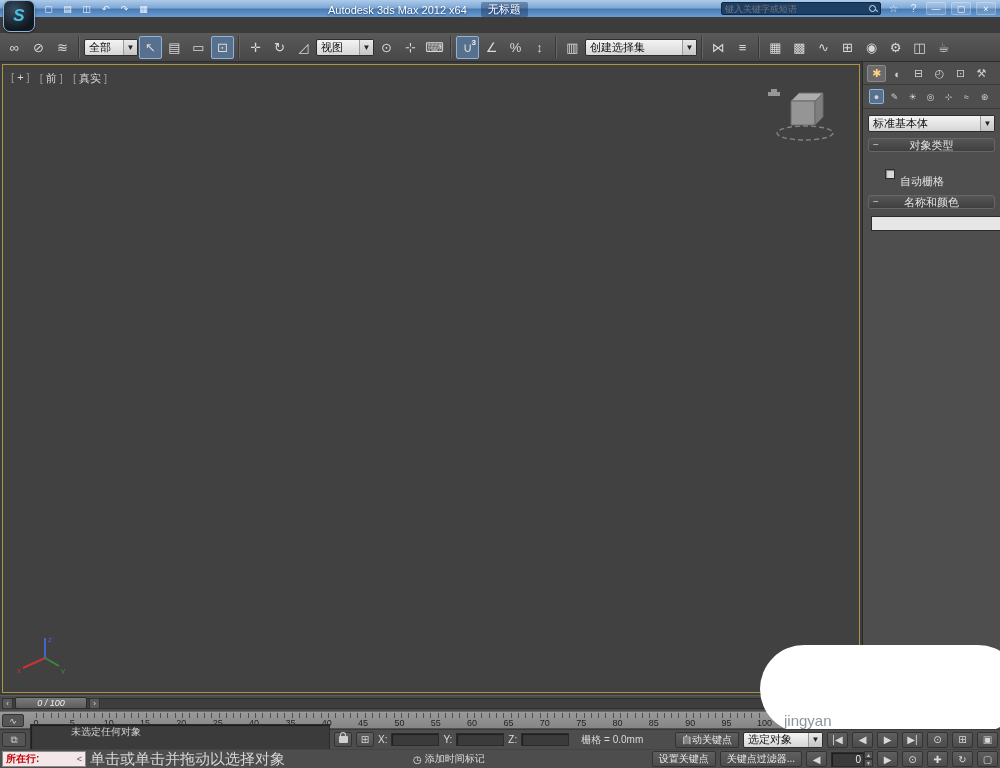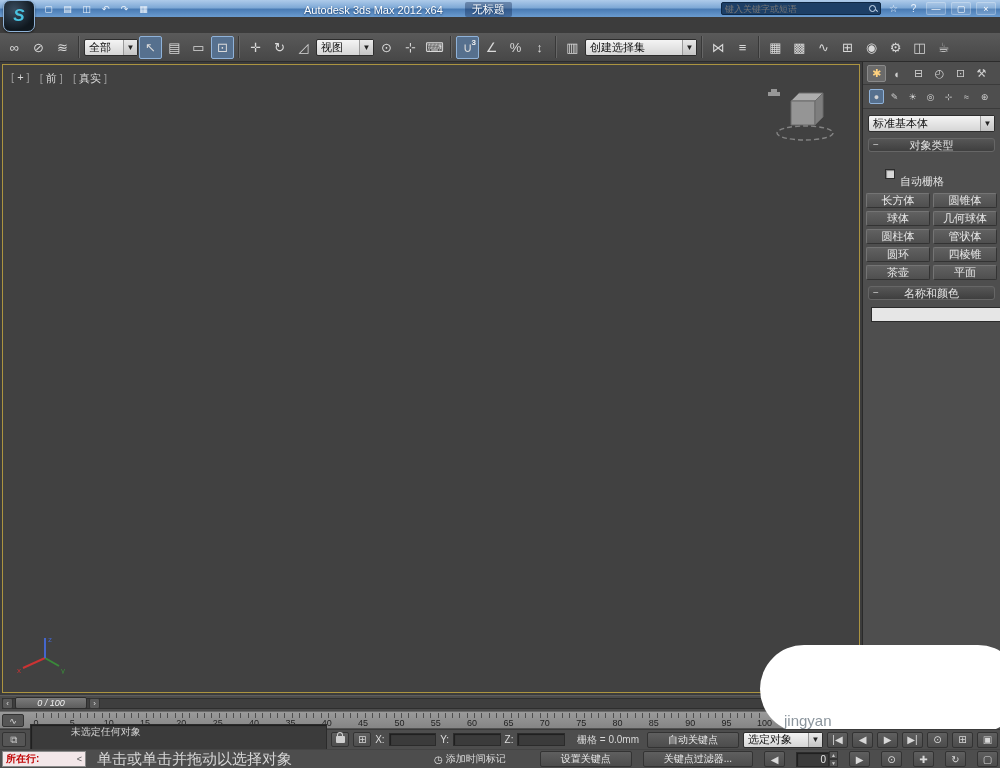--- a/index.html
+++ b/index.html
@@ -5,21 +5,21 @@
   *{margin:0;padding:0;box-sizing:border-box;font-family:"Liberation Sans","DejaVu Sans",sans-serif;}
   html,body{width:1000px;height:768px;overflow:hidden;background:#3c3c3c;}
   .abs{position:absolute;}
   #app{position:relative;width:1000px;height:768px;background:#3c3c3c;overflow:hidden;}
 
   
   #titlebar{left:0;top:0;width:1000px;height:17px;background:linear-gradient(#aecbea, #7fa9d6 45%, #4a7cb5 55%, #6b9cd0);display:flex;align-items:center;color:#fff;z-index:20;}
   #applogo{left:3px;top:0px;width:32px;height:32px;border-radius:7px;background:radial-gradient(circle at 35% 30%, #3a4d60, #10181f 70%);border:1px solid #8fb3d8;z-index:30;display:flex;align-items:center;justify-content:center;color:#49c2e0;font-weight:bold;font-style:italic;font-size:17px;box-shadow:0 1px 2px rgba(0,0,0,.5);}
   .qa{display:flex;align-items:center;margin-left:40px;gap:2px;}
   .qa .qbtn{width:17px;height:14px;font-size:9px;line-height:14px;text-align:center;color:#eef4fb;border-radius:2px;}
-  #titletext{position:absolute;left:304px;top:2px;font-size:11px;color:#fff;text-shadow:0 1px 2px rgba(10,40,80,.8);display:flex;gap:22px;align-items:center;text-align:center;}
+  #titletext{position:absolute;left:328px;top:2px;font-size:11px;color:#fff;text-shadow:0 1px 2px rgba(10,40,80,.8);display:flex;gap:14px;align-items:center;text-align:center;}
   #doctitle{background:rgba(10,30,70,.35);border-radius:2px;padding:0 7px;}
   #infocenter{position:absolute;right:4px;top:2px;display:flex;align-items:center;gap:5px;}
   #searchbox{width:160px;height:13px;background:#1d3f66;border:1px solid #0f2844;border-radius:2px;display:flex;align-items:center;padding:0 3px;}
   #searchbox input{flex:1;background:transparent;border:none;outline:none;color:#cfe0f4;font-size:9px;}
   .lens{width:8px;height:8px;position:relative;}
   .lens:before{content:"";position:absolute;left:0;top:0;width:5px;height:5px;border:1.4px solid #cfe0f4;border-radius:50%;}
   .lens:after{content:"";position:absolute;left:5.5px;top:5.5px;width:3px;height:1.4px;background:#cfe0f4;transform:rotate(45deg);}
   .icb{color:#eaf2fb;font-size:10px;width:15px;text-align:center;}
   .winbtn{width:20px;height:13px;font-size:9px;line-height:12px;text-align:center;color:#fff;background:rgba(255,255,255,.12);border:1px solid rgba(255,255,255,.25);border-radius:2px;}
 
@@ -74,38 +74,38 @@
 
   
   #trackbar{left:0;top:711px;width:862px;height:18px;background:linear-gradient(#9a9a9a,#858585);border-top:1px solid #6a6a6a;border-bottom:1px solid #515151;z-index:1;}
   #tbminibtn{position:absolute;left:2px;top:2px;width:22px;height:13px;background:#565656;border:1px solid #333;color:#ddd;font-size:9px;text-align:center;line-height:12px;border-radius:2px;}
   #tbticks{position:absolute;left:36px;top:1px;width:730px;height:5px;background:repeating-linear-gradient(to right,#4f4f4f 0 1px,transparent 1px 7.3px);}
   #tbnums{position:absolute;left:30px;top:6px;width:742px;display:flex;justify-content:space-between;}
   #tbnums span{font-size:9px;color:#1f1f1f;min-width:12px;text-align:center;}
 
   
   #status1{left:0;top:729px;width:1000px;height:20px;background:#4d4d4d;border-top:1px solid #3a3a3a;display:flex;align-items:center;gap:4px;padding:0 2px;z-index:50;}
-  #status2{left:0;top:749px;width:1000px;height:19px;background:#4d4d4d;border-top:1px solid #444;display:flex;align-items:center;gap:11px;padding:0 2px;z-index:50;}
+  #status2{left:0;top:749px;width:1000px;height:19px;background:#4d4d4d;border-top:1px solid #444;display:flex;align-items:center;gap:4px;padding:0 2px;z-index:50;}
   .sunken{background:#3b3b3b;border:1px solid #2b2b2b;box-shadow:inset 1px 1px 1px rgba(0,0,0,.5);color:#d2d2d2;}
   #ml-toggle{width:24px;height:15px;display:flex;align-items:center;justify-content:center;color:#c9c9c9;font-size:10px;background:#565656;border:1px solid #333;border-radius:2px;}
   #selstatus{width:300px;height:31px;font-size:10px;line-height:13px;padding-left:40px;}
   .sbtn{height:15px;width:18px;display:flex;align-items:center;justify-content:center;color:#d5d5d5;font-size:10px;background:linear-gradient(#606060,#4e4e4e);border:1px solid #333;border-radius:2px;flex:0 0 auto;}
   .coordlbl{font-size:10px;color:#dcdcdc;}
   .coordfld{width:48px;height:13px;font-size:9px;}
   #gridreadout{font-size:10px;color:#d8d8d8;margin-left:8px;white-space:nowrap;}
   #listenercell{width:84px;height:16px;background:#f3e7e9;border:1px solid #8a8a8a;display:flex;align-items:center;justify-content:space-between;padding:0 3px;flex:0 0 auto;}
   #listenercell .red{color:#c00000;font-size:10px;font-weight:bold;white-space:nowrap;}
   #listenercell .lk{color:#555;font-size:9px;}
   #prompt{font-size:15px;color:#d6d6d6;white-space:nowrap;}
   #timetag{display:flex;align-items:center;gap:3px;margin-left:auto0;}
   .mini-lock{width:9px;height:7px;background:#cfcfcf;position:relative;border-radius:1px;display:inline-block;}
   .mini-lock:before{content:"";position:absolute;left:1.5px;top:-4px;width:4px;height:4px;border:1.5px solid #cfcfcf;border-bottom:none;border-radius:3px 3px 0 0;}
 
   
-  .akey{height:16px;padding:0 20px;font-size:10px;color:#e8e8e8;background:linear-gradient(#5f5f5f,#4c4c4c);border:1px solid #333;border-radius:2px;display:flex;align-items:center;white-space:nowrap;flex:0 0 auto;}
+  .akey{height:16px;padding:0 6px;font-size:10px;color:#e8e8e8;background:linear-gradient(#5f5f5f,#4c4c4c);border:1px solid #333;border-radius:2px;display:flex;align-items:center;white-space:nowrap;flex:0 0 auto;}
   .scombo{height:16px;}
   .navbtn{width:21px;height:16px;display:flex;align-items:center;justify-content:center;color:#d8d8d8;font-size:10px;background:linear-gradient(#5f5f5f,#4c4c4c);border:1px solid #333;border-radius:2px;flex:0 0 auto;}
   #framespin{width:42px;height:15px;display:flex;align-items:center;flex:0 0 auto;}
   #framespin .fval{flex:1;height:100%;font-size:10px;color:#e8e8e8;text-align:right;padding:0 2px;line-height:13px;}
   #framespin .spins{display:flex;flex-direction:column;width:9px;}
   #framespin .spins span{font-size:5px;color:#ccc;line-height:6px;text-align:center;background:#565656;border:1px solid #333;}
 
   
   #watermark{left:760px;top:645px;width:262px;height:88px;background:#ffffff;border-radius:46px;z-index:40;}
   #watermark span{position:absolute;left:24px;bottom:4px;color:#8b959d;font-size:15px;}
@@ -245,33 +245,20 @@
       <span class="carr">▼</span>
     </div>
     <div class="rollout">
       <span class="rmin">−</span>
       <span class="rtitle">对象类型</span>
     </div>
     <div id="autogrid">
       <span class="cbx"></span>
       <span class="cbl">自动栅格</span>
     </div>
-    <div id="primgrid">
-
-    <div class="pbtn">长方体</div>
-        <div class="pbtn">圆锥体</div>
-        <div class="pbtn">球体</div>
-        <div class="pbtn">几何球体</div>
-        <div class="pbtn">圆柱体</div>
-        <div class="pbtn">管状体</div>
-        <div class="pbtn">圆环</div>
-        <div class="pbtn">四棱锥</div>
-        <div class="pbtn">茶壶</div>
-        <div class="pbtn">平面</div>
-      </div>
     <div class="rollout">
       <span class="rmin">−</span>
       <span class="rtitle">名称和颜色</span>
     </div>
     <div id="namerow">
       <input id="namefield" value="" style="">
 
     </div>
   </div>
 

